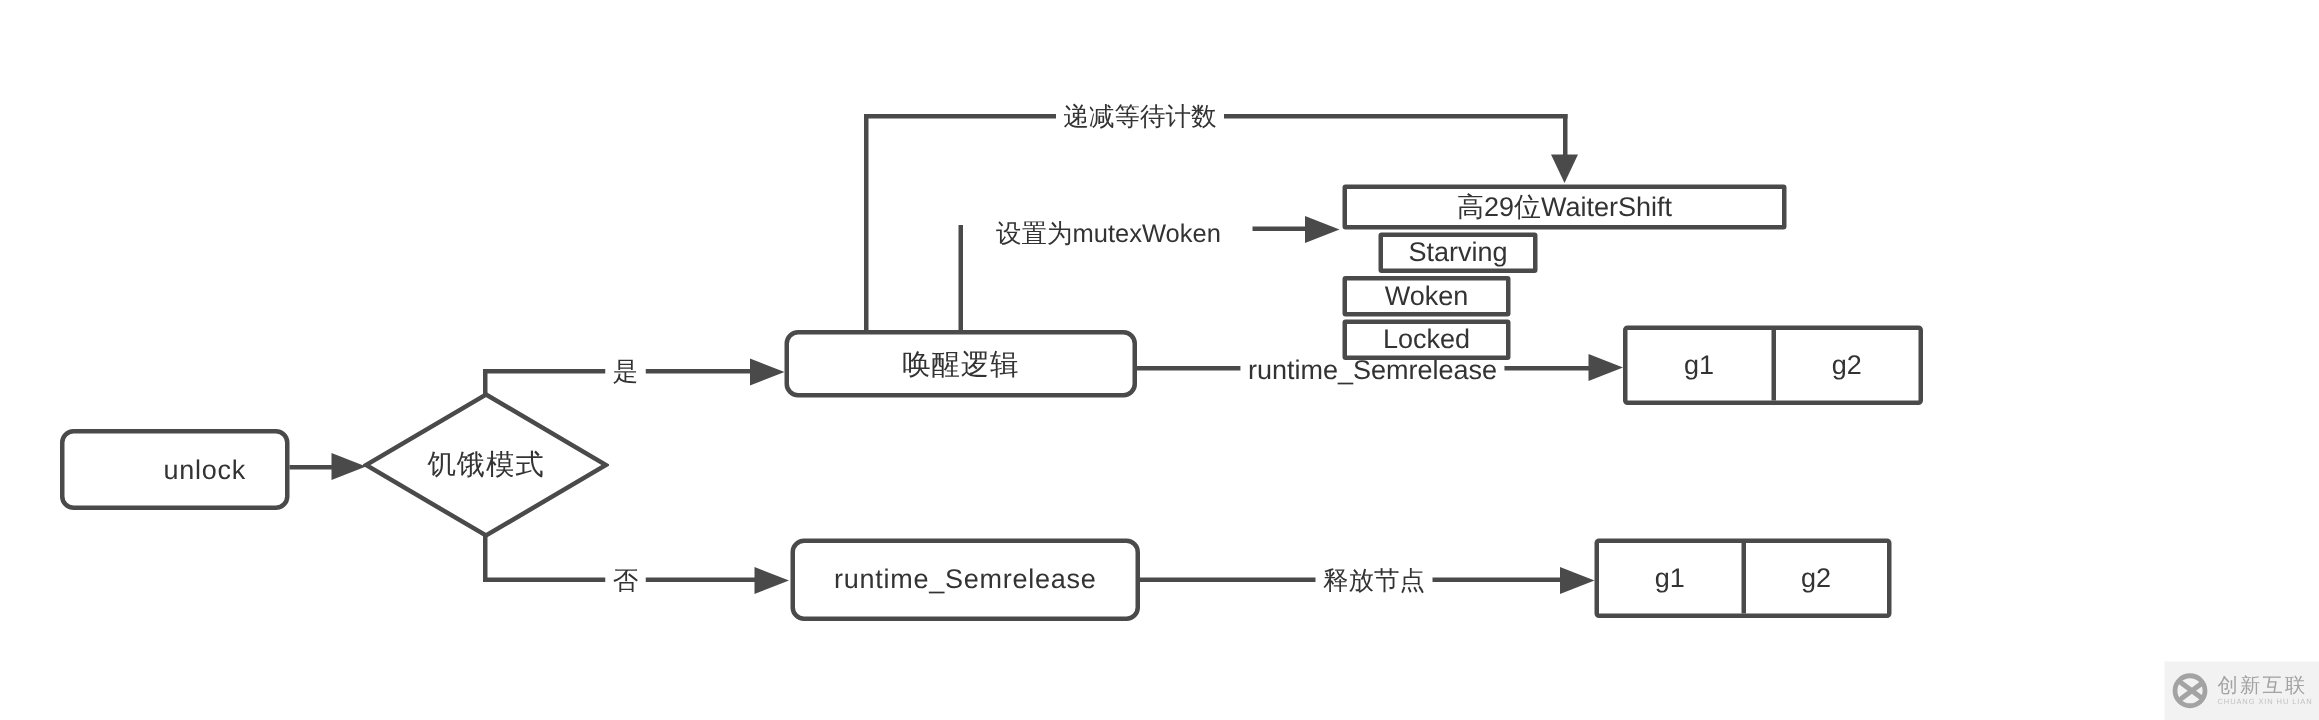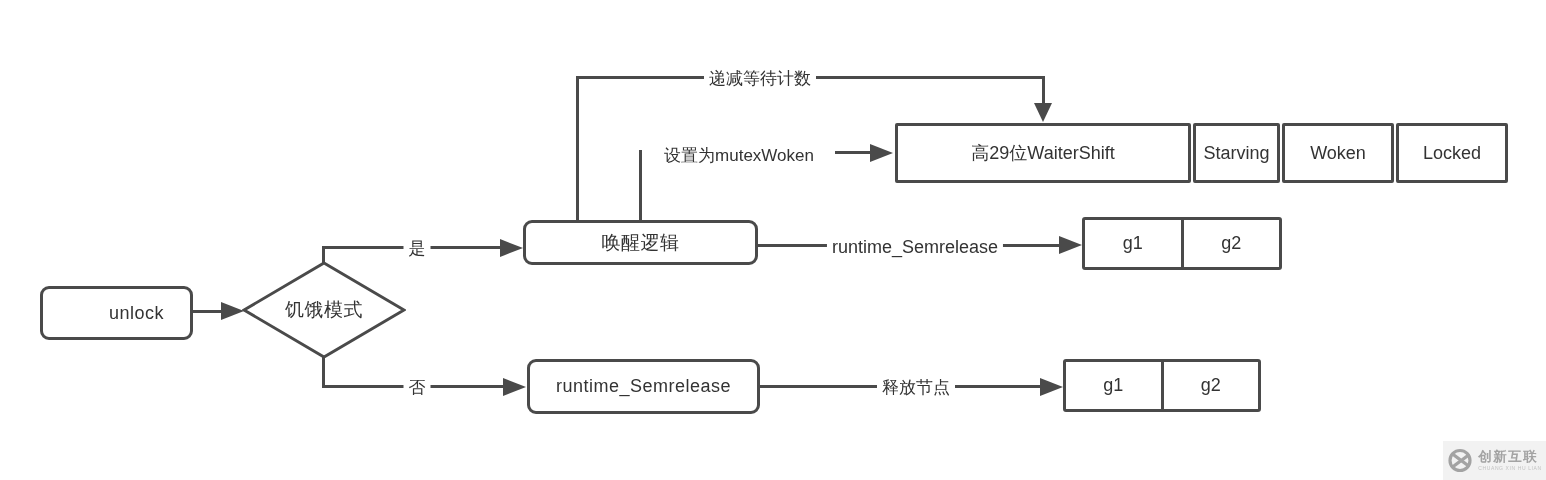--- a/index.html
+++ b/index.html
@@ -60,21 +60,21 @@
     position:absolute; inset:0; display:flex; align-items:center; justify-content:center;
     font-size:19px; color:var(--text); letter-spacing:.5px;
   }
   
   .watermark {
     position:absolute; left:1443px; top:441px; width:103px; height:39px;
     background:var(--wm_bg); display:flex; align-items:center; justify-content:center;
     gap:4px;
   }
   .wm-text { display:flex; flex-direction:column; align-items:flex-start; line-height:1; }
-  .wm-brand { font-size:13.5px; font-weight:bold; color:var(--wm_fg); letter-spacing:1.5px; }
+  .wm-brand { font-size:13.5px; font-weight:normal; color:var(--wm_fg); letter-spacing:1.5px; }
   .wm-sub { font-size:5px; color:var(--wm_sub); letter-spacing:.6px; margin-top:2px; }
 </style>
 </head>
 <body>
 
 <div class="canvas">
 
   <div class="hline" style="left:193px; top:310px; width:30px;"></div>
   <div class="ah-r" style="left:221px; top:302px;"></div>
 
@@ -121,25 +121,25 @@
   </div>
 
   <div class="node" style="left:523px; top:220px; width:235px; height:45px;">
     <span>唤醒逻辑</span>
   </div>
 
   <div class="node" style="left:527px; top:359px; width:233px; height:55px; font-size:18px;">
     <span>runtime_Semrelease</span>
   </div>
 
-  <div class="cellgroup" style="left:895px; top:123px; height:60px;">
+  <div class="cellgroup" style="left:895px; top:123px; height:60px;flex-direction:column;">
     <div class="cell" style="width:296px;">
       <span>高29位WaiterShift</span>
     </div>
-    <div class="cell" style="width:87px;">
+    <div class="cell" style="width:106px;margin-left:24px;">
       <span>Starving</span>
     </div>
     <div class="cell" style="width:112px;">
       <span>Woken</span>
     </div>
     <div class="cell" style="width:112px;">
       <span>Locked</span>
     </div>
   </div>
 

